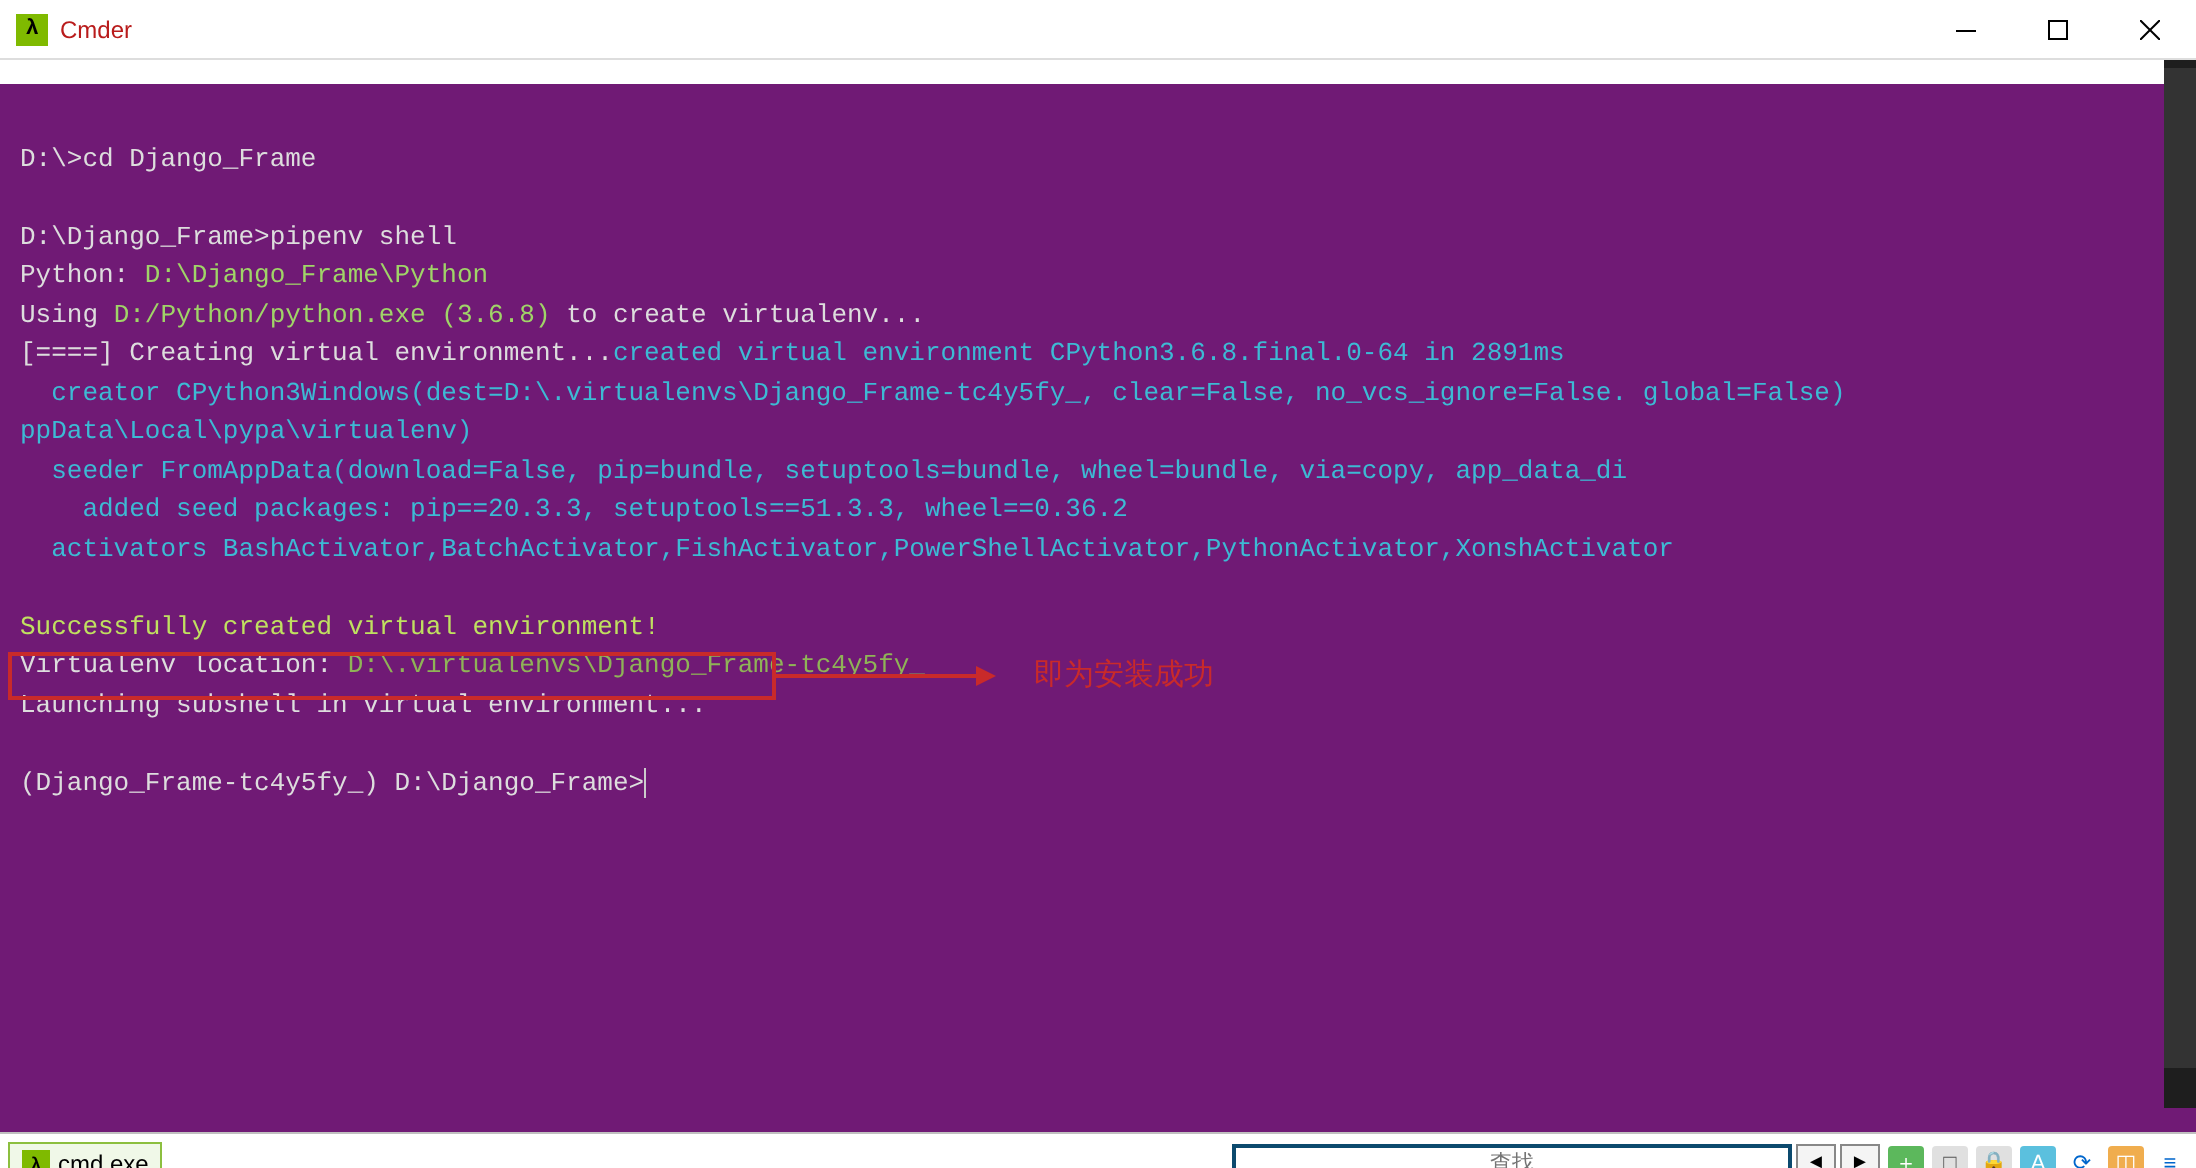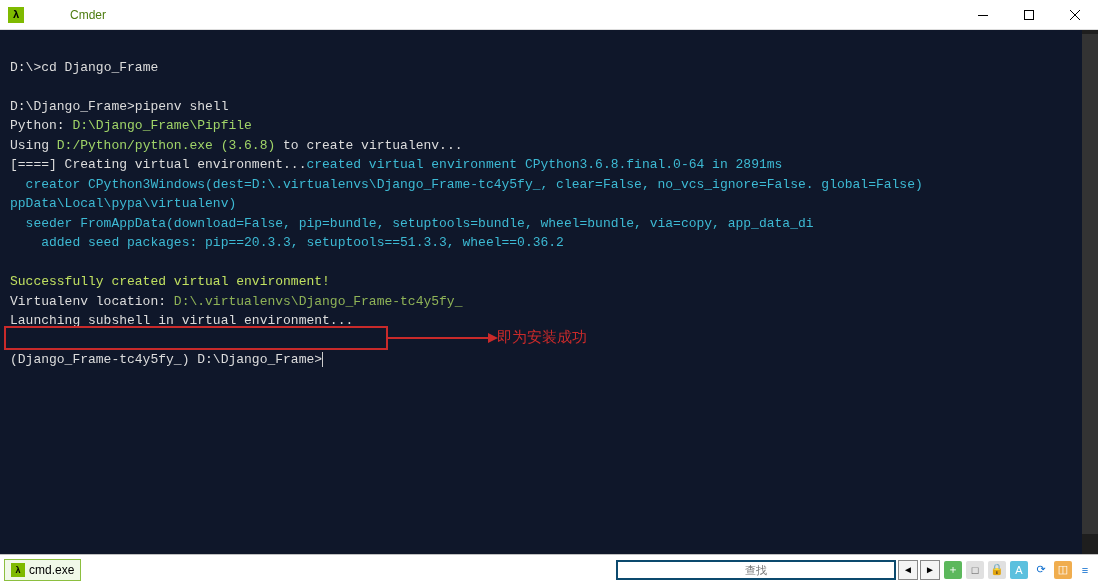--- a/index.html
+++ b/index.html
@@ -1,34 +1,34 @@
 <!DOCTYPE html>
 <html><head>
 <meta charset="utf-8">
 <style>
 * { margin: 0; padding: 0; box-sizing: border-box; }
 body { font-family: Consolas, "Courier New", monospace; background: #fff; width: 1098px; height: 584px; overflow: hidden; position: relative; }
 
 .title-bar { height: 30px; background: #fff; border-bottom: 1px solid #ddd; display: flex; align-items: center; padding-left: 8px; }
 .app-icon { width: 16px; height: 16px; background: #7fba00; display: flex; align-items: center; justify-content: center; margin-right: 6px; font-size: 11px; color: #000; font-weight: bold; }
-.app-title { font-size: 12px; font-family: "Segoe UI", sans-serif; color: #4d7c0f; flex: 1; margin-left: 40px; }
+.app-title { font-size: 12px; font-family: "Segoe UI", sans-serif; color: #b91c1c; flex: 1; }
 .win-controls { display: flex; height: 100%; }
 .win-btn { width: 46px; height: 30px; display: flex; align-items: center; justify-content: center; cursor: pointer; font-family: "Segoe UI", sans-serif; }
 
-.terminal { background: #0f172a; width: 100%; height: 524px; padding: 8px 10px; font-size: 13px; line-height: 19.5px; color: #ccc; overflow: hidden; position: relative; }
+.terminal { background: #701a75; width: 100%; height: 524px; padding: 8px 10px; font-size: 13px; line-height: 19.5px; color: #ccc; overflow: hidden; position: relative; margin-top: 12px; }
 .line { white-space: pre; }
 .cyan { color: #3dbad4; }
 .green { color: #a0d468; }
 .dim-green { color: #8fb357; }
 .yellow-green { color: #c0e060; }
 .white { color: #ddd; }
 
 .highlight-box { border: 2px solid #c92a2a; position: absolute; left: 4px; top: 326px; width: 384px; height: 24px; }
 .arrow-svg { position: absolute; left: 388px; top: 328px; }
-.annotation { position: absolute; left: 497px; top: 328px; color: #c92a2a; font-family: "Microsoft YaHei", sans-serif; font-size: 15px; }
+.annotation { position: absolute; left: 517px; top: 328px; color: #c92a2a; font-family: "Microsoft YaHei", sans-serif; font-size: 15px; }
 
 .cursor { display: inline-block; width: 1px; height: 15px; background: #ccc; vertical-align: middle; animation: blink 1s infinite; }
 @keyframes blink { 50% { opacity: 0; } }
 
 .status-bar { height: 30px; background: #fff; border-top: 1px solid #c0c0c0; display: flex; align-items: center; padding: 0 4px; font-family: "Segoe UI", sans-serif; font-size: 12px; }
 .tab { display: flex; align-items: center; border: 1px solid #8cbf3f; background: #f0f8e8; height: 22px; padding: 0 6px; margin-right: 4px; }
 .tab-icon { width: 14px; height: 14px; background: #7fba00; margin-right: 4px; display:flex; align-items:center; justify-content:center; font-size:9px; color:#000; font-weight:bold; }
 .spacer { flex: 1; }
 .find-input { width: 280px; height: 20px; border: 2px solid #0c4a6e; padding: 0 4px; font-size: 11px; text-align: center; color: #888; }
 .nav-btn { width: 20px; height: 20px; border: 1px solid #888; margin-left: 2px; display: flex; align-items: center; justify-content: center; cursor: pointer; font-size: 10px; background: #f4f4f4; }
@@ -67,27 +67,28 @@
         </svg>
       </div>
   </div>
 </div>
 
 <div class="terminal">
 <div class="line">&nbsp;</div>
 <div class="line"><span class="white">D:\&gt;</span><span class="white">cd Django_Frame</span></div>
 <div class="line">&nbsp;</div>
 <div class="line"><span class="white">D:\Django_Frame&gt;</span><span class="white">pipenv shell</span></div>
-<div class="line"><span class="white">Python: </span><span class="green">D:\Django_Frame\Pipfile</span></div>
+<div class="line"><span class="white">Python: </span><span class="green">D:\Django_Frame\Python</span></div>
 <div class="line"><span class="white">Using </span><span class="green">D:/Python/python.exe</span><span class="green"> (3.6.8)</span><span class="white"> to create virtualenv...</span></div>
 <div class="line"><span class="white">[====] </span><span class="white">Creating virtual environment...</span><span class="cyan">created virtual environment CPython3.6.8.final.0-64 in 2891ms</span></div>
 <div class="line cyan">  creator CPython3Windows(dest=D:\.virtualenvs\Django_Frame-tc4y5fy_, clear=False, no_vcs_ignore=False. global=False)</div>
 <div class="line cyan">ppData\Local\pypa\virtualenv)</div>
 <div class="line cyan">  seeder FromAppData(download=False, pip=bundle, setuptools=bundle, wheel=bundle, via=copy, app_data_di</div>
 <div class="line cyan">    added seed packages: pip==20.3.3, setuptools==51.3.3, wheel==0.36.2</div>
+<div class="line cyan">  activators BashActivator,BatchActivator,FishActivator,PowerShellActivator,PythonActivator,XonshActivator</div>
 <div class="line">&nbsp;</div>
 <div class="line"><span class="yellow-green">Successfully created virtual environment!</span></div>
 <div class="line"><span class="white">Virtualenv location: </span><span class="dim-green">D:\.virtualenvs\Django_Frame-tc4y5fy_</span></div>
 <div class="line white">Launching subshell in virtual environment...</div>
 <div class="line">&nbsp;</div>
 <div class="line"><span class="white">(Django_Frame-tc4y5fy_) D:\Django_Frame&gt;</span><span class="cursor"></span></div>
 </div>
 
 <div class="highlight-box"></div>
 <svg class="arrow-svg" width="110" height="20">

